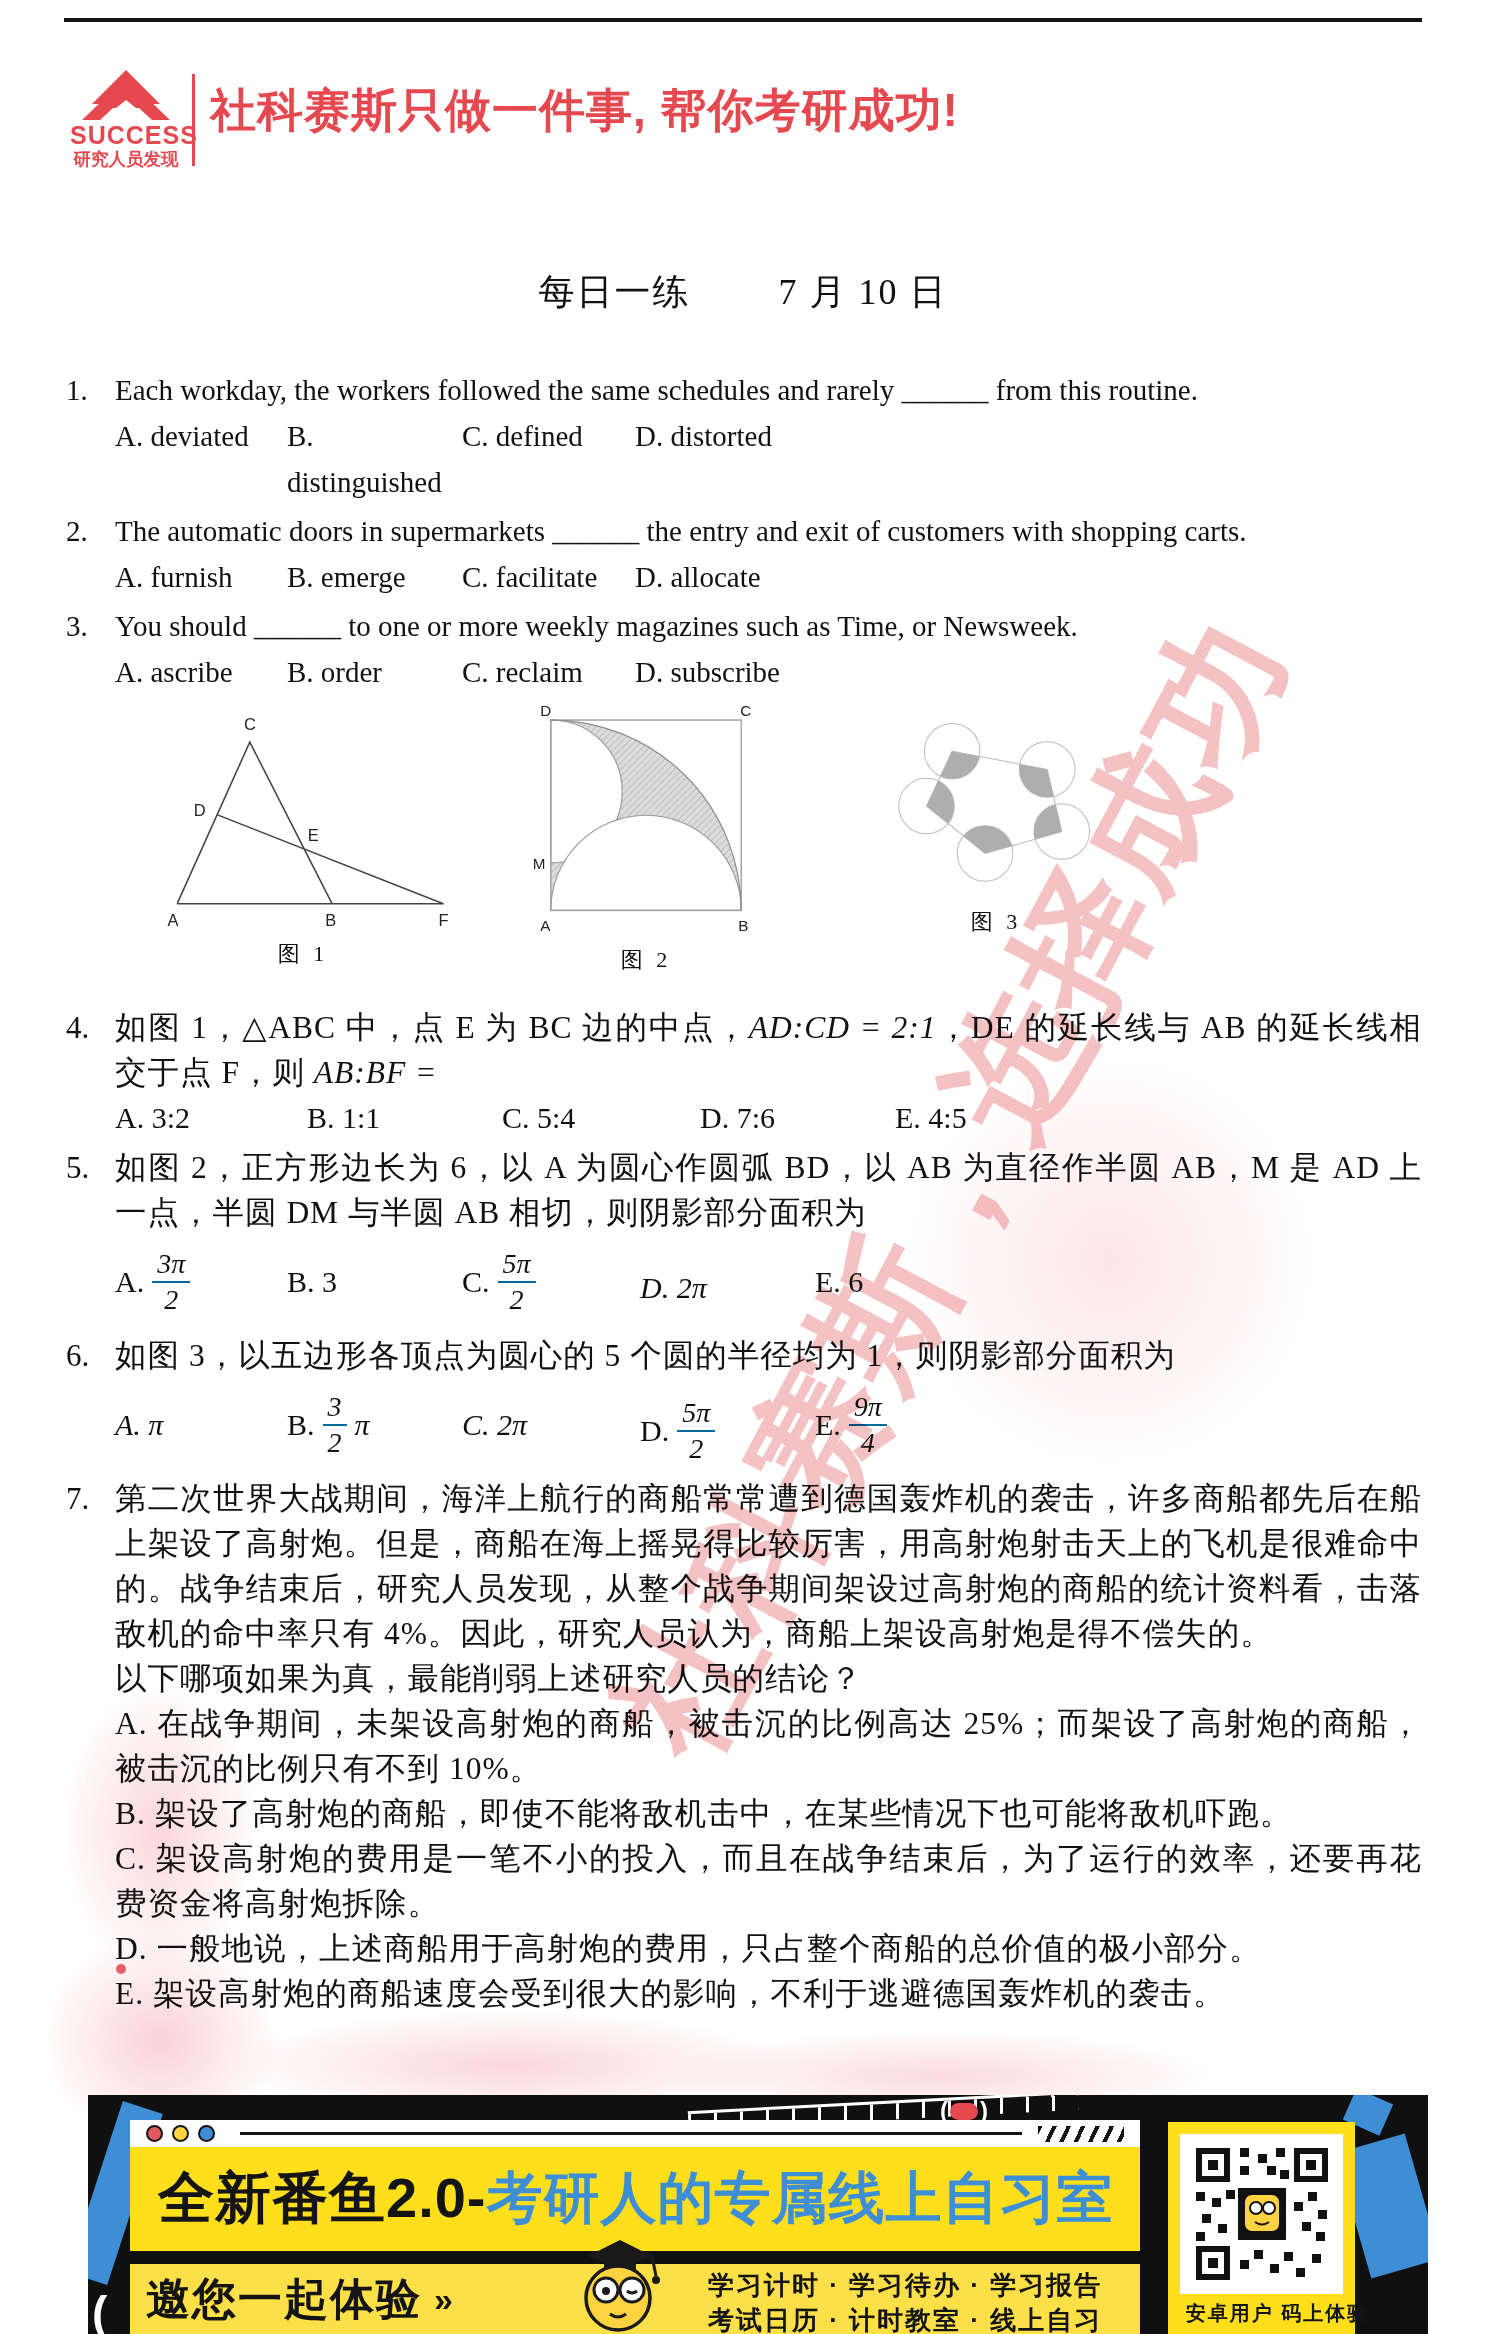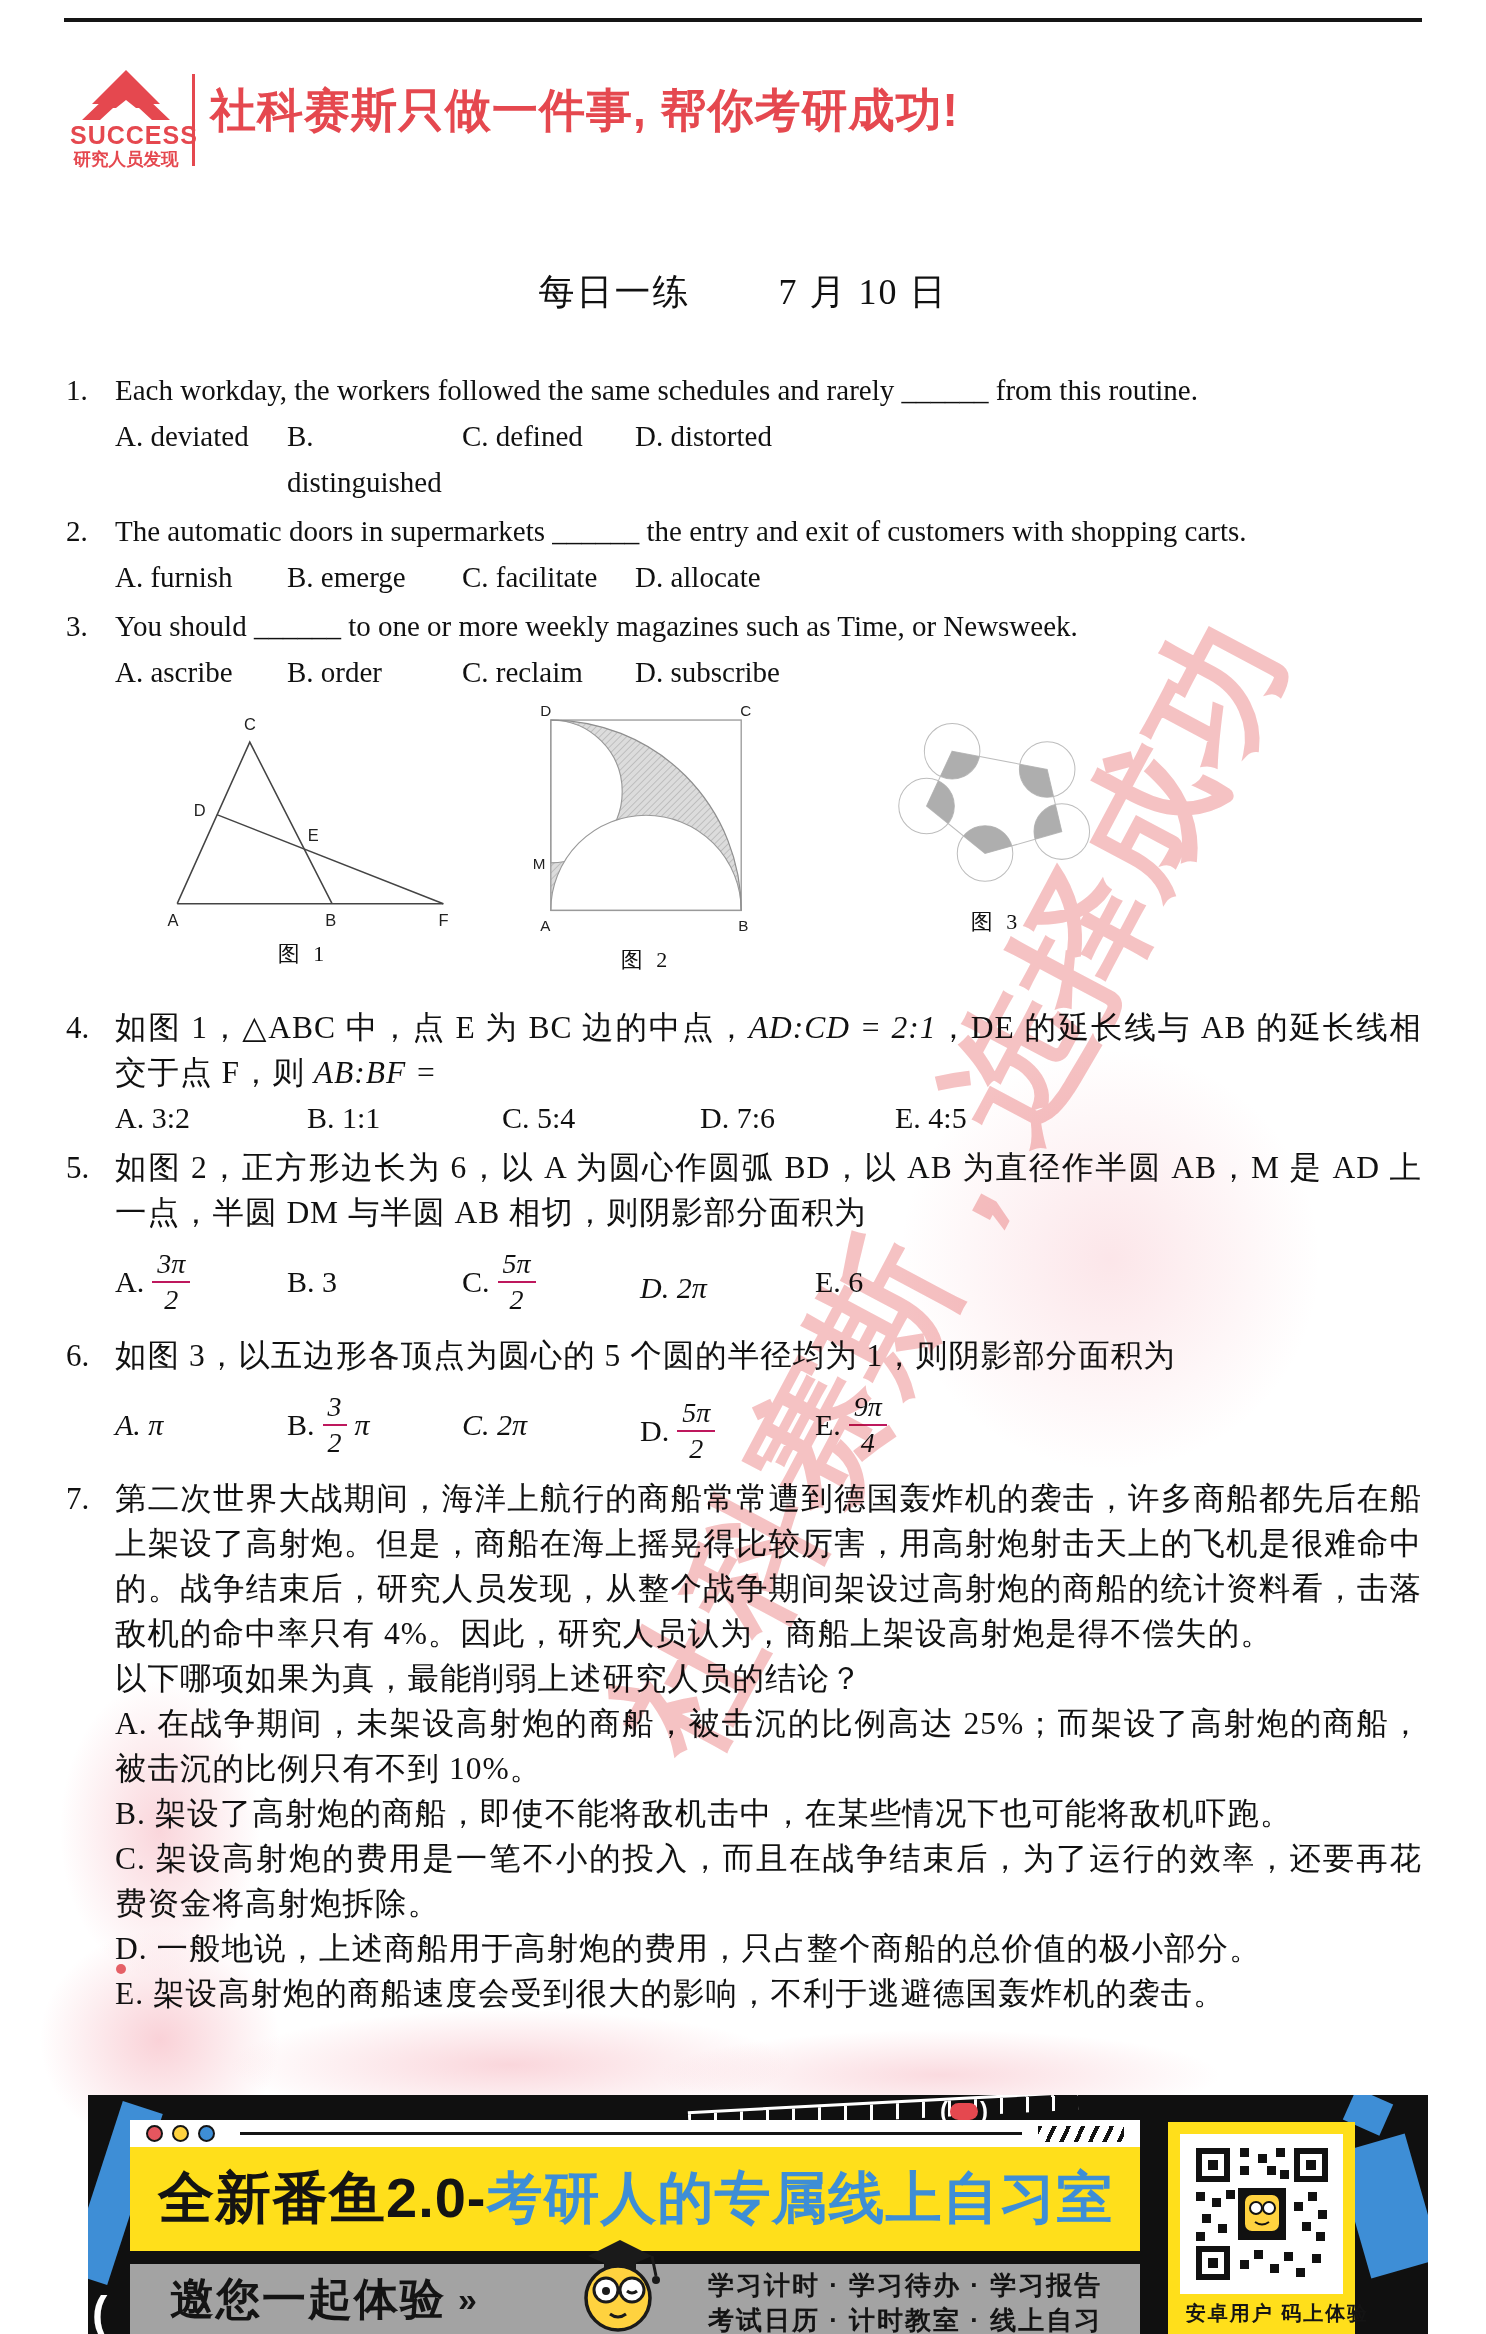--- a/index.html
+++ b/index.html
@@ -33,21 +33,21 @@
   .qbody{flex:1;min-width:0;}
   .en{font-size:29px;line-height:45px;text-align:justify;margin:0;}
   .zh{font-size:31.5px;line-height:45px;letter-spacing:1px;text-align:justify;margin:0;}
   .m{font-style:italic;}
   .opts4{display:grid;grid-template-columns:172px 175px 173px 1fr;font-size:29px;line-height:46px;}
   .opts5{display:grid;grid-template-columns:172px 175px 178px 175px 1fr;font-size:30px;line-height:46px;gap:20px;}
   .fracopts{display:flex;align-items:center;height:94px;font-size:30px;}
   .fracopts .cell{flex:none;display:flex;align-items:center;gap:8px;}
   .c1{width:172px;}.c2{width:175px;}.c3{width:178px;}.c4{width:175px;margin-top:12px;}
   .frac{display:inline-flex;flex-direction:column;align-items:center;line-height:1.15;font-size:28px;font-style:italic;}
-  .frac .n{border-bottom:2px solid #be185d;padding:0 5px 1px 5px;}
+  .frac .n{border-bottom:2px solid #0369a1;padding:0 5px 1px 5px;}
   .frac .d{padding-top:1px;}
   
   .figures{position:relative;height:302px;margin:6px 0 2px 0;}
   .figblock{position:absolute;text-align:center;}
   .figcap{font-size:22px;letter-spacing:4px;margin-top:2px;}
   
   .q7p{margin:0;}
   
   .banner{position:absolute;left:88px;top:2095px;width:1340px;height:239px;background:#101010;
           overflow:hidden;z-index:4;font-family:"Liberation Sans",sans-serif;}
@@ -60,21 +60,21 @@
   .window{position:absolute;left:42px;top:25px;width:1010px;height:214px;background:#ffdf1b;border-radius:14px;}
   .winbar{height:27px;background:#ffffff;display:flex;align-items:center;padding:0 16px;}
   .dot3{width:13px;height:13px;border-radius:50%;border:2.5px solid #141414;margin-right:9px;flex:none;}
   .winline{flex:1;height:3px;background:#141414;margin:0 16px;}
   .winslash{width:86px;height:16px;flex:none;
             background:repeating-linear-gradient(115deg,#141414 0 4px,transparent 4px 13px);}
   .bigline{height:104px;display:flex;align-items:center;padding-left:28px;white-space:nowrap;}
   .bigline .blk{font-weight:900;font-size:56px;letter-spacing:1px;color:#141414;}
   .bigline .blu{font-weight:900;font-size:56px;letter-spacing:1px;color:#3e8ed6;}
   .strip{height:13px;background:#101010;}
-  .bar2{position:relative;height:70px;background:#a3a3a3;display:flex;align-items:center;padding-left:40px;}
+  .bar2{position:relative;height:70px;background:#fde047;display:flex;align-items:center;padding-left:16px;}
   .invite{font-weight:900;font-size:44px;color:#141414;letter-spacing:2px;white-space:nowrap;}
   .arrows{font-weight:900;font-size:34px;color:#141414;margin-left:12px;letter-spacing:-2px;}
   .mascot{position:absolute;left:430px;top:-34px;}
   .features{position:absolute;left:578px;top:4px;width:430px;color:#141414;font-weight:800;
             font-size:26px;letter-spacing:2px;line-height:35px;white-space:nowrap;}
   .qrpanel{position:absolute;left:1080px;top:27px;width:187px;height:212px;background:#ffdf1b;}
   .qrwhite{position:absolute;left:12px;top:12px;width:163px;height:160px;background:#fff;display:flex;
            align-items:center;justify-content:center;}
   .qrcap{position:absolute;left:16px;top:178px;width:187px;text-align:center;font-size:20px;font-weight:800;
          letter-spacing:2px;color:#141414;white-space:nowrap;}

